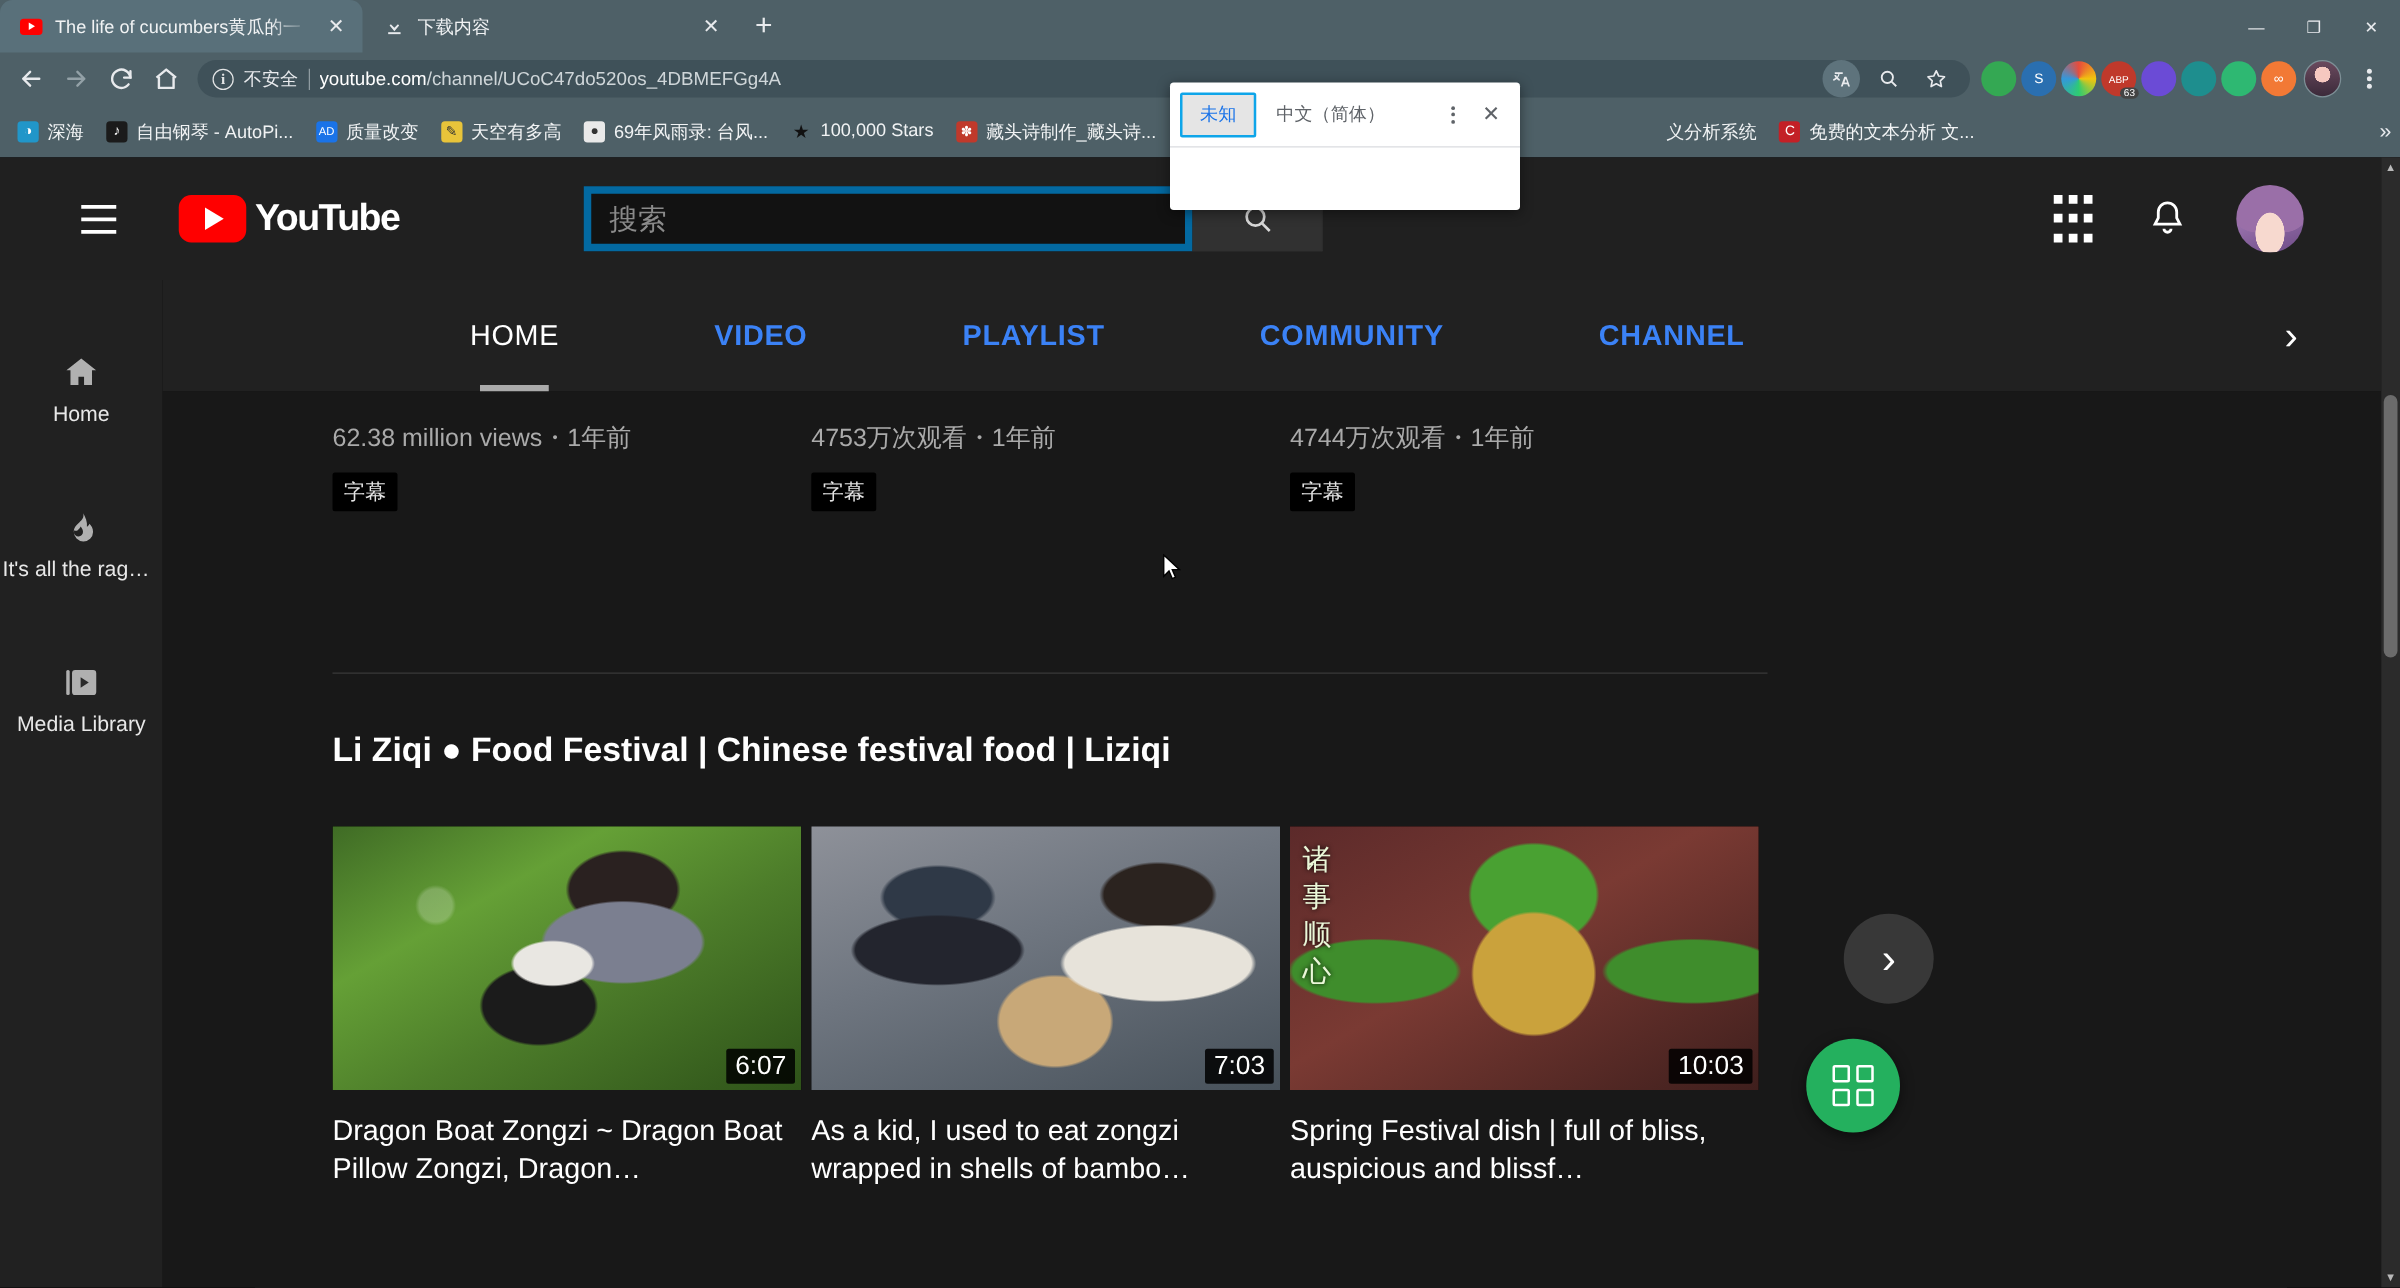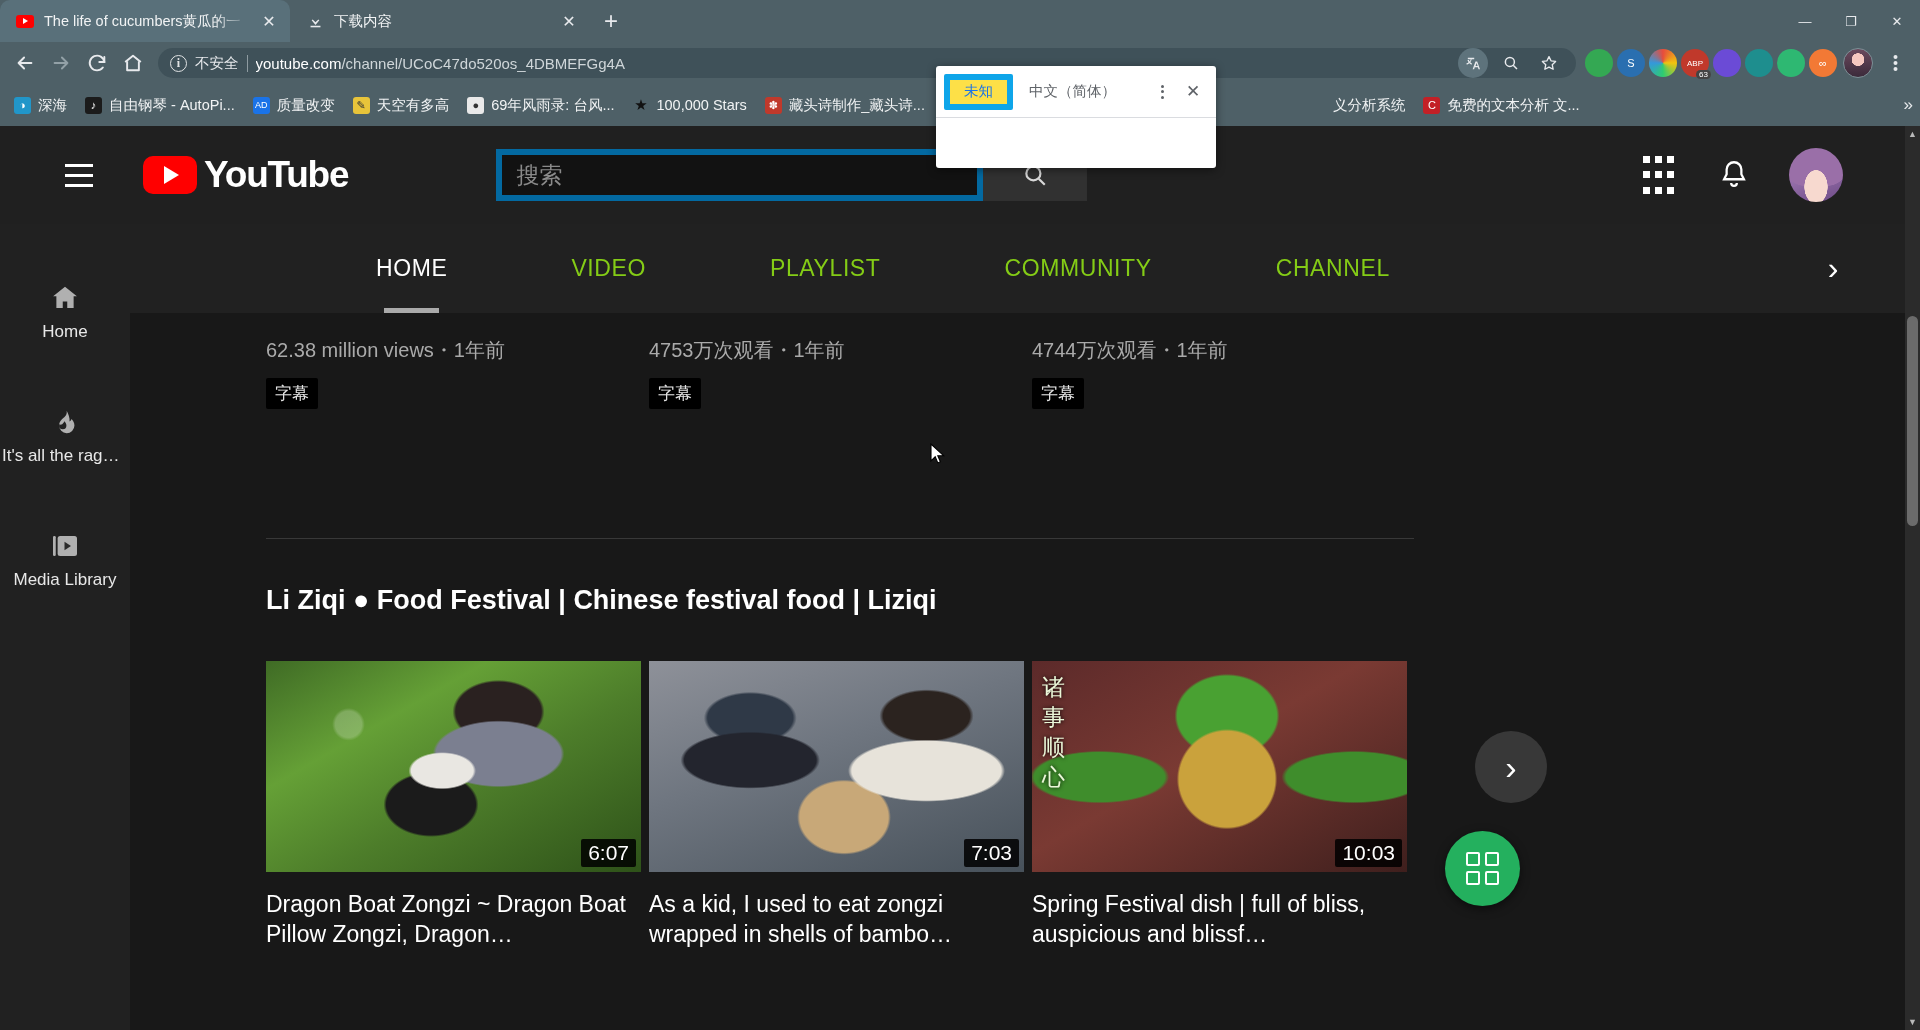--- a/index.html
+++ b/index.html
@@ -149,21 +149,21 @@
   }
   #tp-tabs {
     display: flex; align-items: center; height: 52px;
     border-bottom: 1px solid #dadce0; padding: 0 8px; gap: 2px;
   }
   .tp-tab {
     height: 36px; padding: 0 14px; display: flex; align-items: center;
     font-size: 14.5px; color: #5f6368; border-radius: 2px;
   }
   .tp-tab.selected {
-    color: #1a73e8; border: 6px solid #0ea5e9; background: #fde047;
+    color: #1a73e8; border: 2px solid #0ea5e9; background: #e5e5e5;
   }
   #tp-menu {
     margin-left: auto; width: 28px; height: 28px;
     display: flex; flex-direction: column; align-items: center;
     justify-content: center; gap: 2.5px;
   }
   #tp-menu i { width: 3px; height: 3px; background: #5f6368; border-radius: 50%; display:block;}
   #tp-close {
     width: 30px; height: 30px; display: flex; align-items: center;
     justify-content: center; color: #5f6368; font-size: 17px;
@@ -194,21 +194,21 @@
     display: flex; align-items: center; justify-content: center;
   }
   #yt-logo-mark::after {
     content: ""; width: 0; height: 0;
     border-left: 15px solid #fff;
     border-top: 9px solid transparent;
     border-bottom: 9px solid transparent;
     margin-left: 3px;
   }
   #yt-logo-text {
-    font-size: 37px; font-weight: bold; color: #fff; letter-spacing: -1.2px; text-align: center;
+    font-size: 30px; font-weight: bold; color: #fff; letter-spacing: -1.2px; text-align: center;
   }
   #search-wrap {
     margin-left: 148px; display: flex; align-items: center;
   }
   #search-input-box {
     width: 487px; height: 52px; background: #121212;
     border: 6px solid #0369a1; display: flex; align-items: center;
     padding: 0 14px;
   }
   #search-placeholder { font-size: 23px; color: #8a8a8a; }
@@ -234,21 +234,21 @@
   }
 
   
   #channel-tabs {
     position: absolute; top: 98px; left: 130px; width: 1775px; height: 89px;
     background: #212121; display: flex; align-items: center; z-index: 15;
   }
   .ch-tab {
     position: relative; height: 89px; display: flex; align-items: center;
     justify-content: center; font-size: 23px; letter-spacing: .6px;
-    color: #84cc16; padding: 0 44px;
+    color: #3b82f6; padding: 0 44px; font-weight: bold;
   }
   .ch-tab.active { color: #ffffff; font-weight: 500; }
   .ch-tab.active::after {
     content: ""; position: absolute; left: 52px; right: 52px; bottom: 0;
     height: 5px; background: #aaaaaa;
   }
   #ch-tabs-next {
     margin-left: auto; margin-right: 52px; width: 40px; height: 40px;
     display: flex; align-items: center; justify-content: center;
     color: #fff; font-size: 32px; font-weight: 300;

